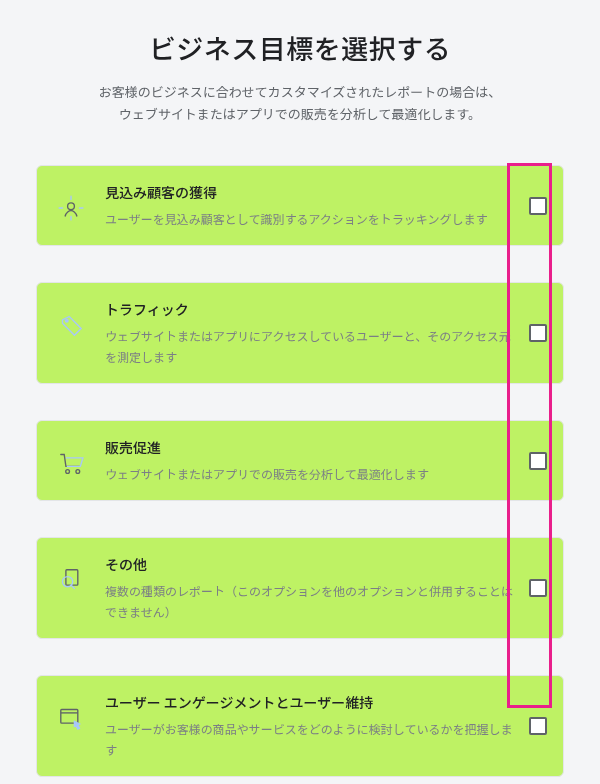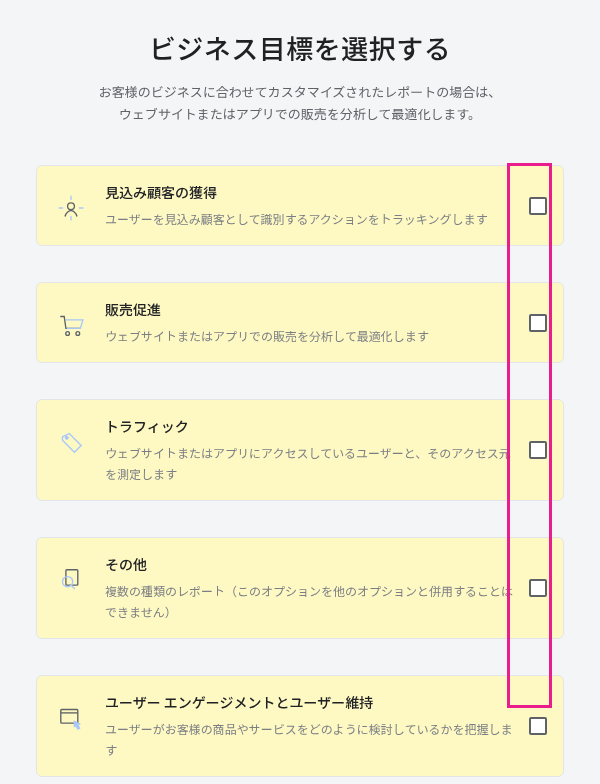--- a/index.html
+++ b/index.html
@@ -23,21 +23,21 @@
       font-size: 13px;
       color: #5f6368;
       text-align: center;
       line-height: 1.7;
       margin-bottom: 40px;
     }
     .option-card {
       position: relative;
       display: flex;
       align-items: flex-start;
-      background: #fef9c3;
+      background: #bef264;
       border: 1px solid #e3e5e8;
       border-radius: 6px;
       padding: 16px 50px 16px 14px;
       margin-bottom: 12px;
       cursor: pointer;
       margin-top: 36px;
     }
     .opt-icon {
       width: 40px;
       height: 40px;
@@ -127,50 +127,50 @@
     <div class="opt-text">
       <div class="opt-label">見込み顧客の獲得</div>
       <div class="opt-desc">ユーザーを見込み顧客として識別するアクションをトラッキングします</div>
     </div>
     <span class="checkbox"></span>
   </div>
 
   <div class="option-card">
     <div class="opt-icon">
       <svg viewBox="0 0 40 40" width="34" height="34">
+        <path d="M10 14l8-4 14 14-8 8-14-14z" stroke="#a8c7fa"></path>
+        <circle cx="15" cy="15" r="2.3" fill="#a8c7fa" stroke="none"></circle>
+      </svg>
+    </div>
+    <div class="opt-text">
+      <div class="opt-label">トラフィック</div>
+      <div class="opt-desc">ウェブサイトまたはアプリにアクセスしているユーザーと、そのアクセス元を測定します</div>
+    </div>
+    <span class="checkbox"></span>
+  </div>
+
+  <div class="option-card">
+    <div class="opt-icon">
+      <svg viewBox="0 0 40 40" width="34" height="34">
         <path d="M8 10h4l2 14h16" stroke-linecap="round"></path>
         <path d="M14 14h20l-3 10H15" stroke="#a8c7fa"></path>
         <circle cx="16" cy="30" r="2.2"></circle>
         <circle cx="28" cy="30" r="2.2"></circle>
       </svg>
     </div>
     <div class="opt-text">
       <div class="opt-label">販売促進</div>
       <div class="opt-desc">ウェブサイトまたはアプリでの販売を分析して最適化します</div>
     </div>
     <span class="checkbox"></span>
   </div>
 
   <div class="option-card">
     <div class="opt-icon">
       <svg viewBox="0 0 40 40" width="34" height="34">
-        <path d="M10 14l8-4 14 14-8 8-14-14z" stroke="#a8c7fa"></path>
-        <circle cx="15" cy="15" r="2.3" fill="#a8c7fa" stroke="none"></circle>
-      </svg>
-    </div>
-    <div class="opt-text">
-      <div class="opt-label">トラフィック</div>
-      <div class="opt-desc">ウェブサイトまたはアプリにアクセスしているユーザーと、そのアクセス元を測定します</div>
-    </div>
-    <span class="checkbox"></span>
-  </div>
-
-  <div class="option-card">
-    <div class="opt-icon">
-      <svg viewBox="0 0 40 40" width="34" height="34">
         <rect x="14" y="8" width="14" height="18" rx="1"></rect>
         <circle cx="16" cy="22" r="6" stroke="#a8c7fa"></circle>
         <path d="M20 26l4 4" stroke="#a8c7fa" stroke-linecap="round"></path>
       </svg>
     </div>
     <div class="opt-text">
       <div class="opt-label">その他</div>
       <div class="opt-desc">複数の種類のレポート（このオプションを他のオプションと併用することはできません）</div>
     </div>
     <span class="checkbox"></span>

